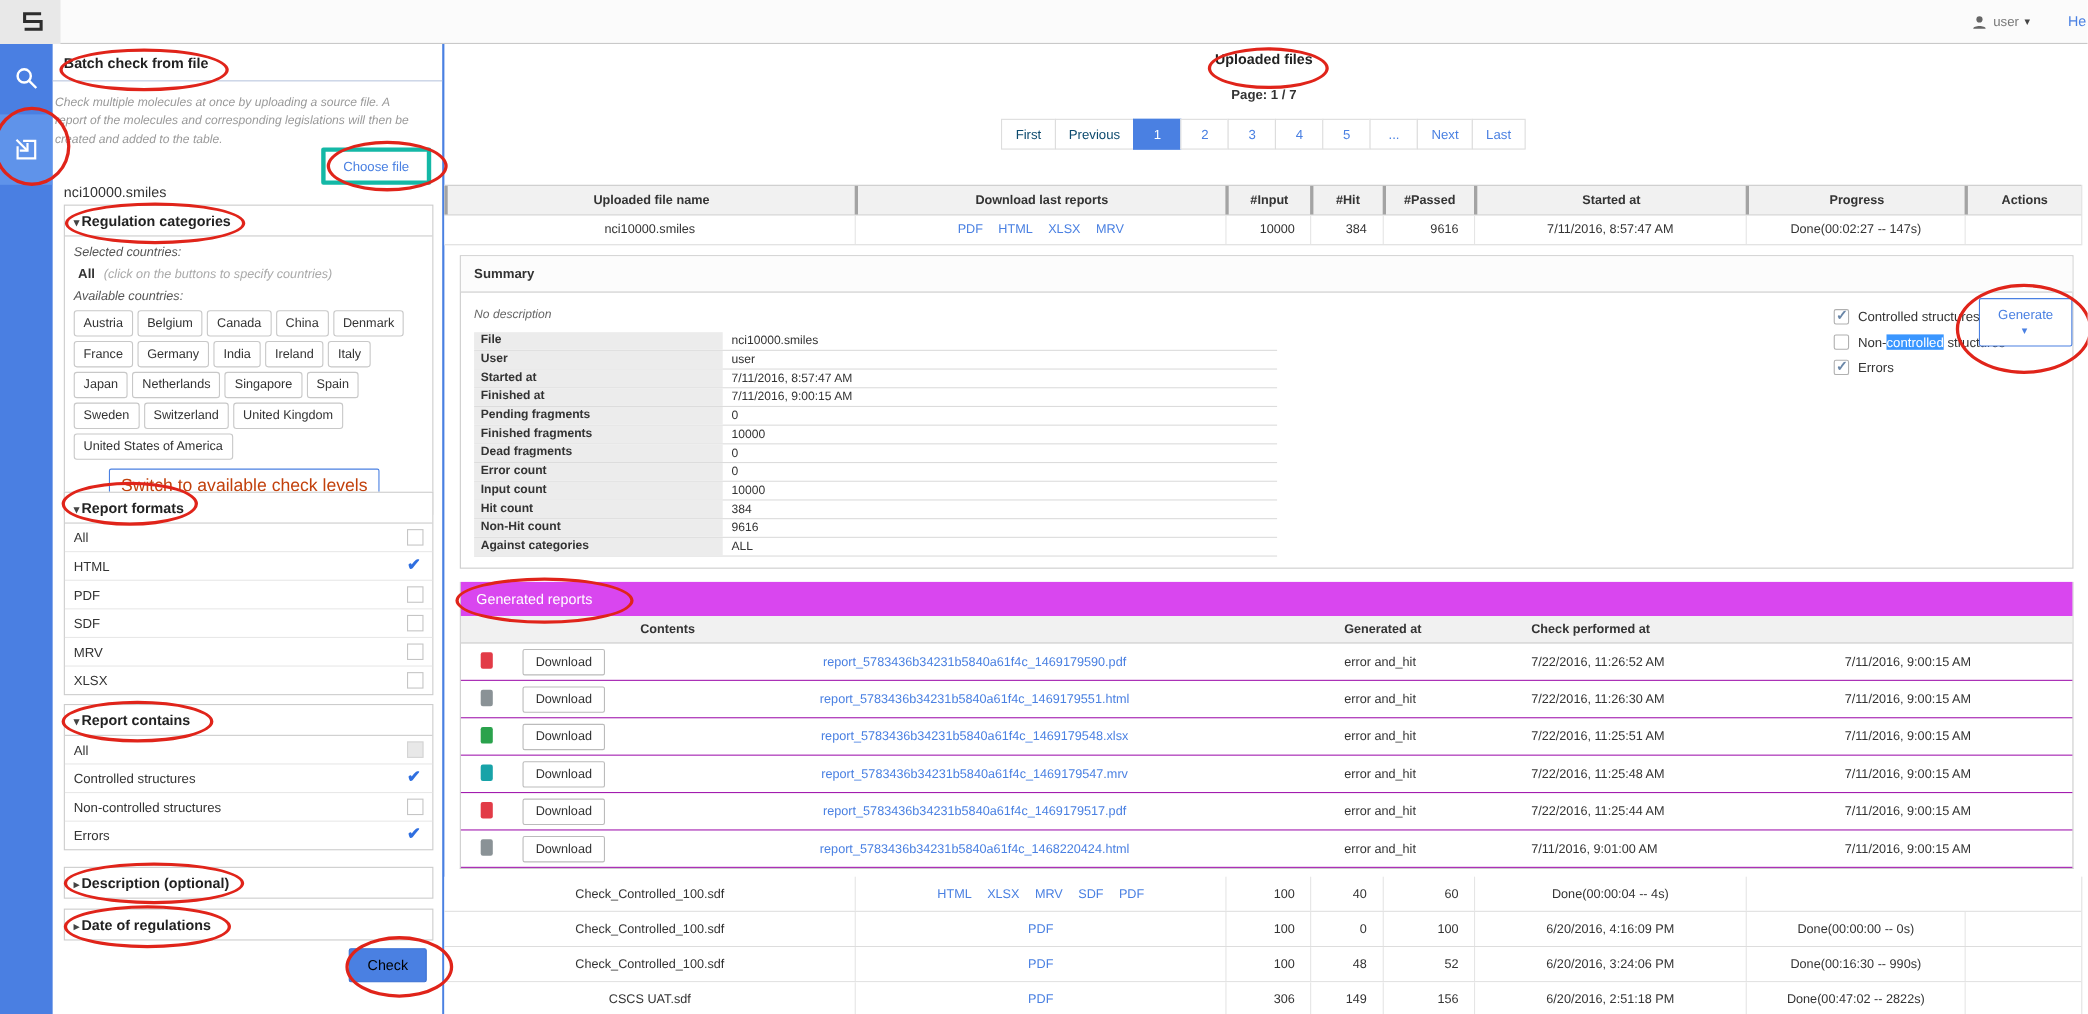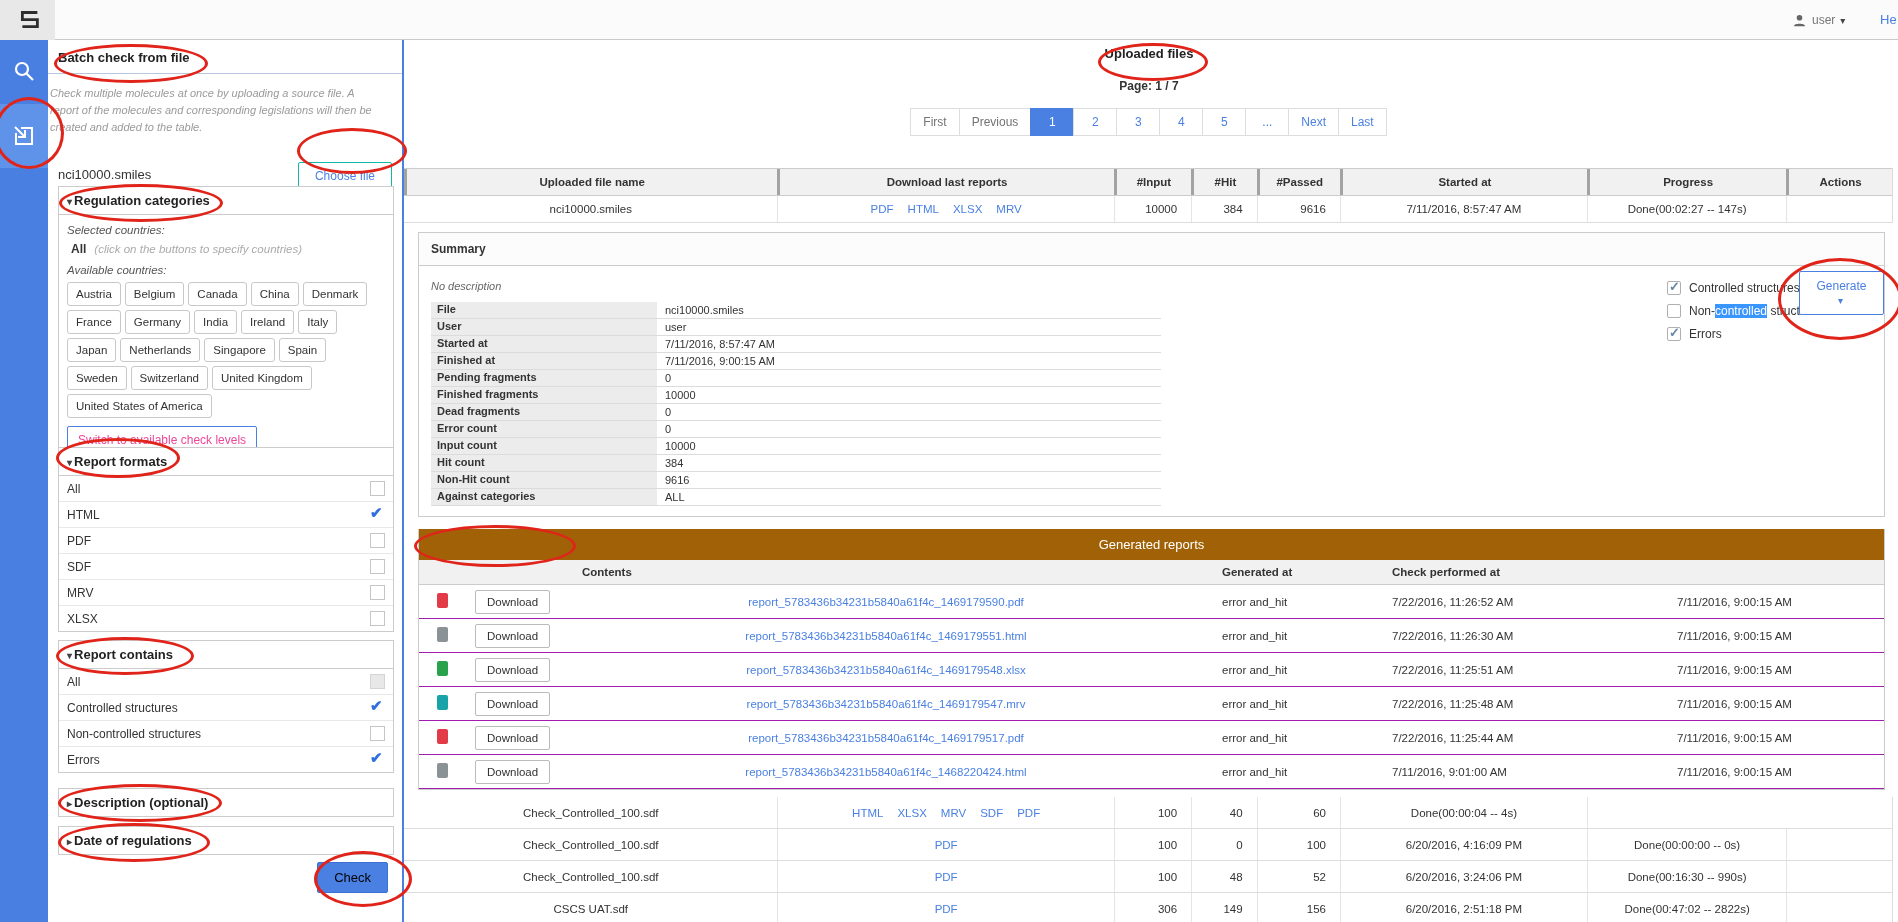--- a/index.html
+++ b/index.html
@@ -17,56 +17,56 @@
   .sidebar{position:absolute;left:0;top:40px;width:48px;height:882px;background:#4a7fe2;}
   .side-tile{width:48px;height:64px;display:flex;align-items:center;justify-content:center;cursor:pointer;}
   .side-tile.active{background:#5f93ea;}
   
   .panel{position:absolute;left:48px;top:40px;width:356px;height:882px;background:#fff;
          border-right:2px solid #4a80e2;box-sizing:border-box;}
   .panel-title{position:absolute;left:0;top:0;width:100%;box-sizing:border-box;padding:10px 10px 8px;
                font-size:13px;font-weight:bold;color:#222;border-bottom:1px solid #b9c6de;}
   .panel-desc{position:absolute;left:2px;top:45px;width:336px;font-size:11px;line-height:1.55;
               font-style:italic;color:#9a9a9a;}
-  .choose-btn{position:absolute;right:10px;top:94px;background:#fff;border:1px solid #14b8a6;
-              color:#4a80e2;font-size:12px;padding:6px 16px;border-radius:2px;cursor:pointer;margin-top:28px;}
+  .choose-btn{position:absolute;right:10px;top:94px;background:#fff;border:4px solid #14b8a6;
+              color:#4a80e2;font-size:12px;padding:6px 16px;border-radius:2px;cursor:pointer;}
   .sel-file{position:absolute;left:10px;top:127px;font-size:13px;color:#333;}
   .sect{position:absolute;left:10px;width:336px;border:1px solid #ccc;box-sizing:border-box;background:#fff;}
   .sect-head{padding:6px 8px;font-size:13px;font-weight:bold;color:#222;border-bottom:1px solid #ccc;cursor:pointer;}
   .sect-head.closed{border-bottom:none;}
   .caret{font-size:10px;color:#444;margin-right:2px;}
   .sect-body{padding:7px 8px 9px;}
   .lbl-italic{font-style:italic;font-size:11.5px;color:#555;margin:2px 0 6px;}
   .sel-line{font-size:12px;margin:0 0 8px;}
   .sel-line b{margin-right:8px;margin-left:4px;}
   .hint{font-style:italic;color:#aaa;font-size:11.5px;}
   .countries{display:flex;flex-wrap:wrap;gap:4px;margin:4px 0 8px;}
   .country{background:#fff;border:1px solid #c8c8c8;border-radius:3px;padding:5px 8px;
            font-size:11.5px;color:#333;cursor:pointer;font-family:inherit;}
-  .switch-btn{background:#fff;border:1px solid #4a80e2;color:#ec4899;border-radius:2px;
-              padding:6px 10px;font-size:12px;cursor:pointer;font-family:inherit;}
+  .switch-btn{background:#fff;border:1px solid #4a80e2;color:#c2410c;border-radius:2px;
+              padding:6px 10px;font-size:16px;cursor:pointer;font-family:inherit;margin-left:32px;}
   .opt-row{display:flex;align-items:center;justify-content:space-between;padding:5px 8px;
            border-bottom:1px solid #e8e8e8;font-size:12px;cursor:pointer;}
   .opt-row:last-child{border-bottom:none;}
   .cb-flat{width:15px;height:15px;border:1px solid #c5c5c5;box-sizing:border-box;position:relative;background:#fff;}
   .cb-flat[data-checked="true"]{border:none;}
   .cb-flat[data-checked="true"]::after{content:"✔";color:#2f6fe0;font-size:15px;font-weight:bold;
            position:absolute;left:0;top:-3px;}
   .cb-flat[data-disabled="true"]{background:#e8e8e8;border-color:#d4d4d4;}
   .check-btn{position:absolute;right:14px;top:822px;background:#4a80e2;border:1px solid #3a70d2;
              color:#000000;font-size:13px;padding:7px 16px;border-radius:2px;cursor:pointer;}
   
   .main-title{position:absolute;left:404px;top:46px;width:1490px;text-align:center;
               font-size:13px;font-weight:bold;color:#222;}
   .page-label{position:absolute;left:404px;top:79px;width:1490px;text-align:center;
               font-size:12px;font-weight:bold;color:#333;}
   .pagination{position:absolute;left:404px;top:108px;width:1490px;text-align:center;}
   .page-btn{display:inline-block;min-width:18px;padding:6px 12px;border:1px solid #ddd;margin-left:-1px;
             font-size:12px;color:#4a80e2;background:#fff;cursor:pointer;}
-  .page-btn[data-state="disabled"]{color:#737373;cursor:default;}
+  .page-btn[data-state="disabled"]{color:#0c4a6e;cursor:default;}
   .page-btn[data-state="active"]{background:#4a80e2;border-color:#4a80e2;color:#fff;}
   
   .ftable{position:absolute;left:404px;width:1489px;border-right:1px solid #ddd;box-sizing:border-box;}
   .frow{display:grid;grid-template-columns:25.1% 22.6% 5.2% 4.4% 5.6% 16.6% 13.4% 7.1%;
         border-bottom:1px solid #ddd;background:#fff;}
   .frow.fhead{background:#f1f1f1;border-top:1px solid #ccc;border-bottom:1px solid #ccc;font-weight:bold;}
   .fc{padding:7px 4px;font-size:11.5px;text-align:center;border-left:1px solid #e5e5e5;
       white-space:nowrap;overflow:hidden;}
   .frow.fhead .fc{border-left:3px solid #a3a3a3;}
   .fc:first-child{border-left:none;}
@@ -87,21 +87,21 @@
   .cb-box{width:14px;height:14px;border:1px solid #b0b0b0;background:#fff;box-sizing:border-box;
           position:relative;border-radius:2px;}
   .cb-box[data-checked="true"]::after{content:"✓";color:#6b87a8;font-weight:bold;font-size:13px;
           position:absolute;left:1px;top:-3px;}
   .hl-sel{background:#3a96ff;color:#fff;}
   .generate-btn{position:absolute;left:1380px;top:38px;background:#fff;border:1px solid #4a80e2;
                 color:#4a80e2;font-size:12px;padding:7px 12px;border-radius:2px;cursor:pointer;}
   
   .gen-panel{position:absolute;left:418px;top:529px;width:1467px;border:1px solid #ccc;
              border-top:none;box-sizing:border-box;background:#fff;}
-  .gen-title{background:#a16207;color:#fff;font-size:13px;padding:8px 14px;text-align:center;}
+  .gen-title{background:#d946ef;color:#fff;font-size:13px;padding:8px 14px;}
   .gen-grid{display:grid;grid-template-columns:52px 95px 640px 170px 285px 1fr;align-items:center;
             border-bottom:1px solid #a21caf;}
   .gen-grid.ghead{background:#f1f1f1;border-bottom:1px solid #ccc;font-weight:bold;}
   .gcell{font-size:11.5px;padding:6px 4px;white-space:nowrap;overflow:hidden;}
   .gcell.cname{text-align:center;}
   .gcell.cleft{padding-left:16px;text-align:left;}
   .gen-row{height:33px;}
   .file-icon{display:inline-block;width:11px;height:15px;border-radius:2px;margin-left:14px;}
   .file-icon[data-type="pdf"]{background:#e23b47;}
   .file-icon[data-type="html"]{background:#8a9296;}

